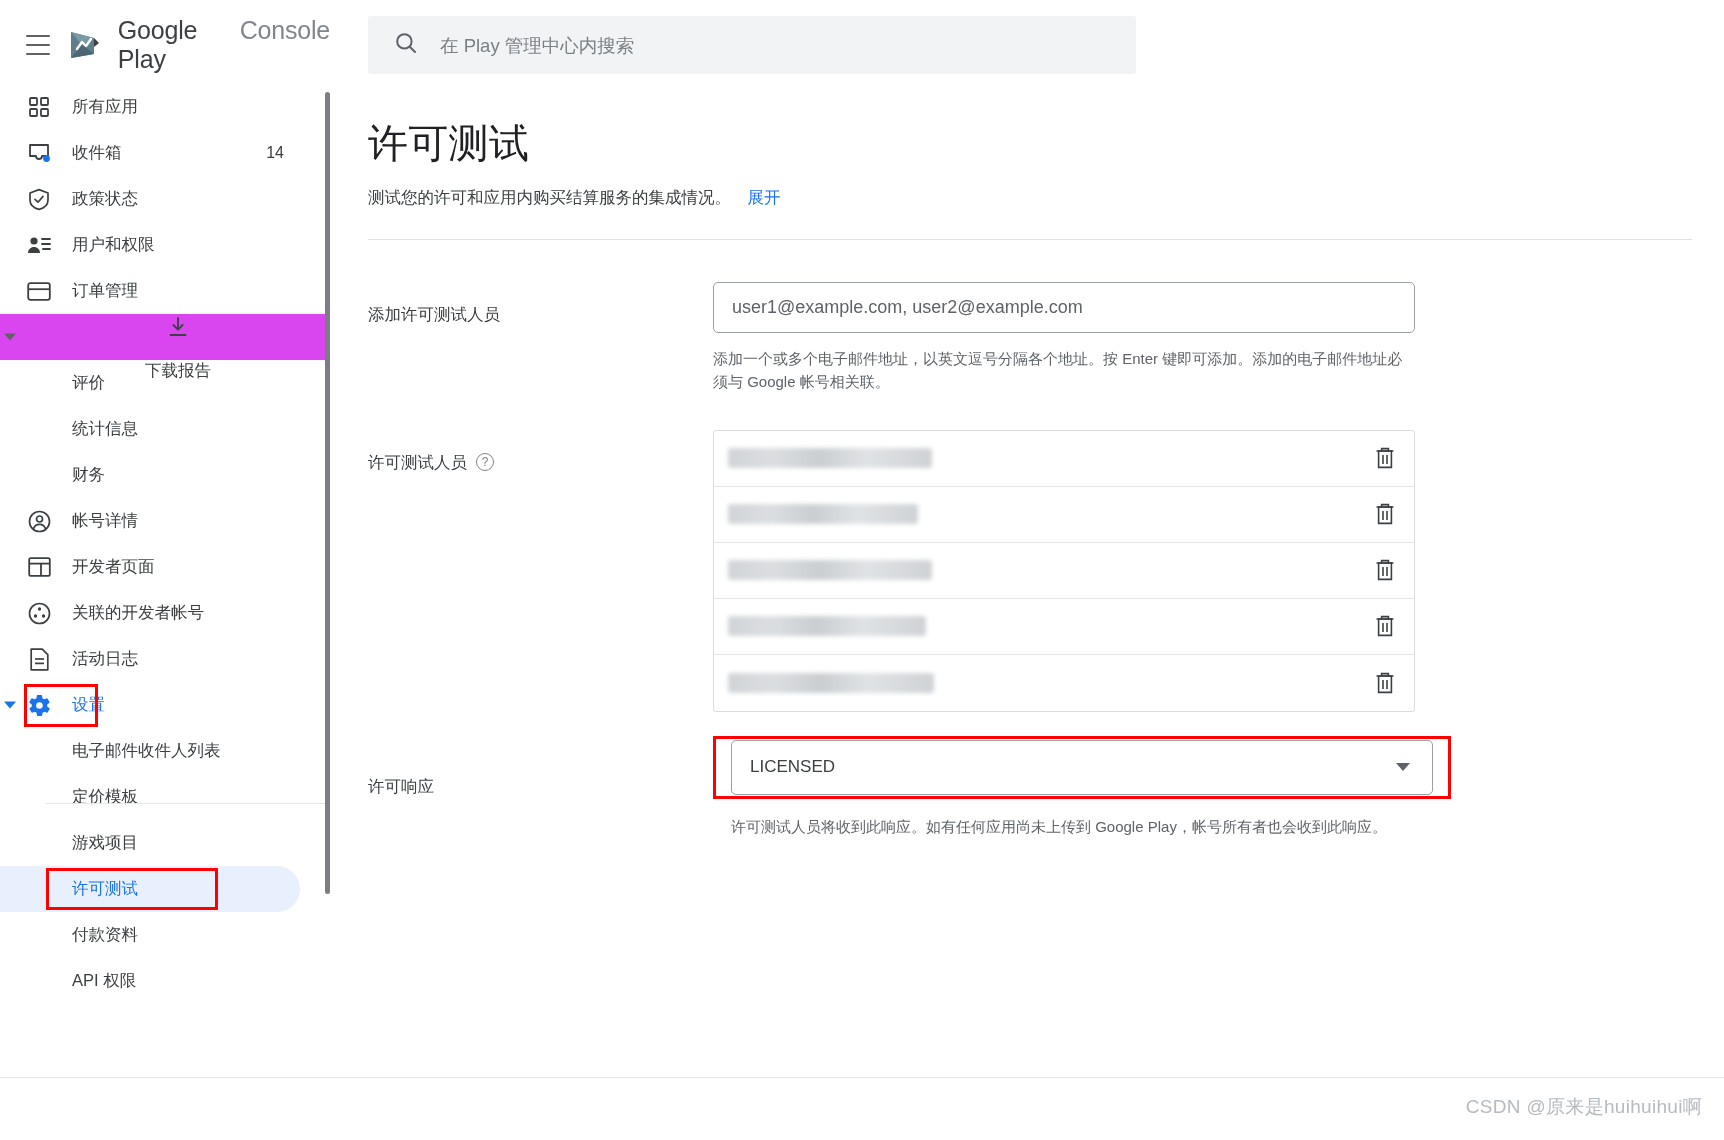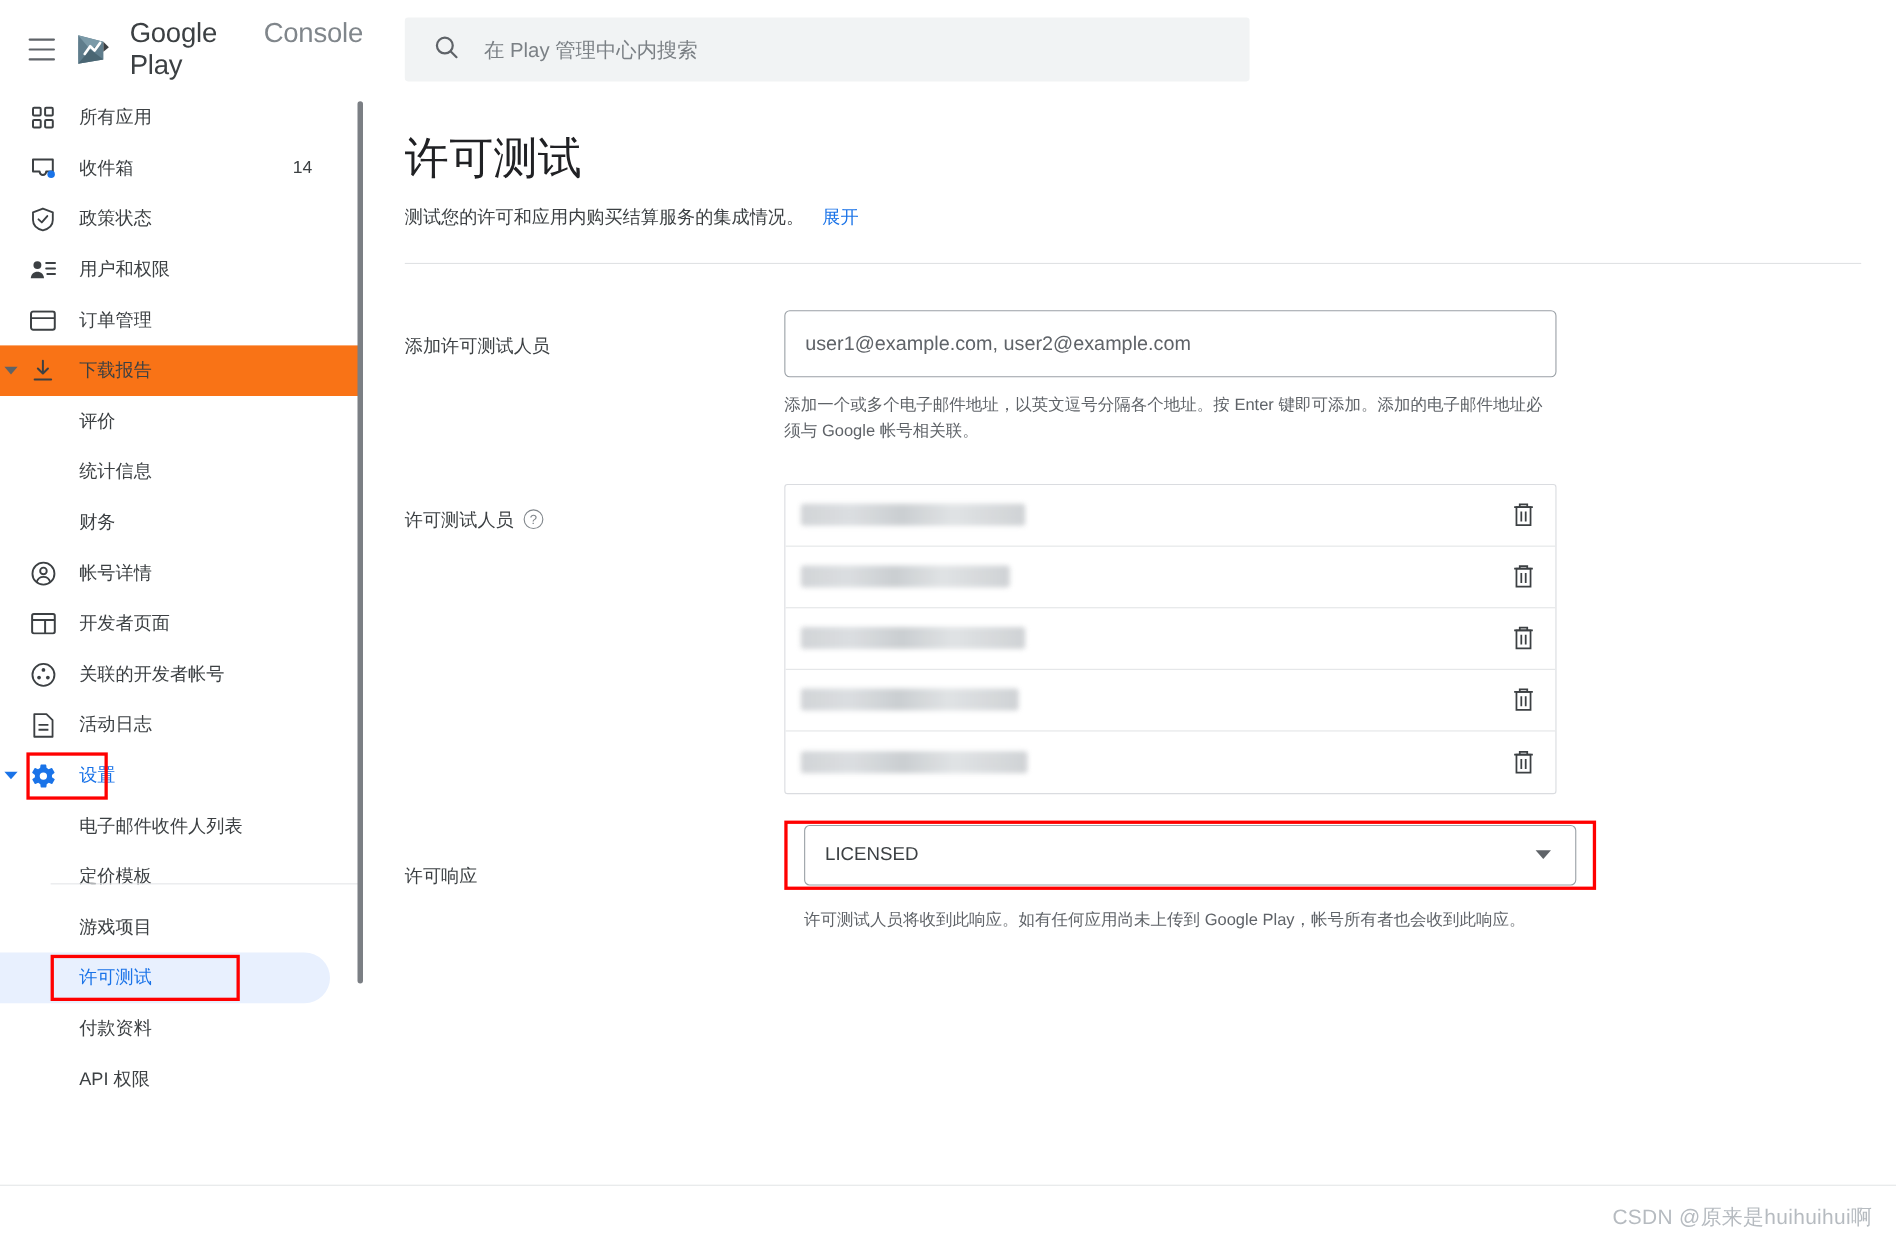--- a/index.html
+++ b/index.html
@@ -40,21 +40,21 @@
     padding-left: 26px;
     gap: 20px;
     font-size: 16.5px;
     color: #3c4043;
     cursor: pointer;
     position: relative;
   }
   .nav-item .ic { width: 26px; height: 26px; flex: 0 0 26px; display:flex; align-items:center; justify-content:center; }
   .nav-item .lbl { flex: 1 1 auto; }
   .nav-item .count { padding-right: 46px; font-size: 16px; color:#3c4043; }
-  .nav-item.group-open { background:#f97316; }
+  .nav-item.group-open { background:#d946ef;flex-direction:column; }
   .nav-item .caret {
     position:absolute; left: 4px; top: 50%; transform: translateY(-50%);
     width:0;height:0;border-left:6px solid transparent;border-right:6px solid transparent;
     border-top:7px solid #5f6368;
   }
   .nav-item.active-parent .caret { border-top-color:#1a73e8; }
 
   .nav-sub {
     display:flex; align-items:center;
     height: 46px;
@@ -133,21 +133,21 @@
   }
   .help-circle {
     width:18px;height:18px;border:1.5px solid #80868b;border-radius:50%;
     display:inline-flex;align-items:center;justify-content:center;
     font-size:12px;color:#80868b; line-height:1; cursor:pointer;
     margin-top:1px;
   }
   .form-field { flex: 1 1 auto; max-width: 702px; }
 
   .text-input {
-    width: 702px; height: 61px;
+    width: 702px; height: 51px;
     border: 1px solid #9aa0a6; border-radius: 5px;
     display:flex; align-items:center; padding: 0 18px;
     font-size: 18px; color:#5f6368; background:#fff;
     cursor: text;
   }
   .field-hint {
     margin-top: 14px;
     font-size: 15px; color: #5f6368; line-height: 1.55;
     width: 700px;
   }

